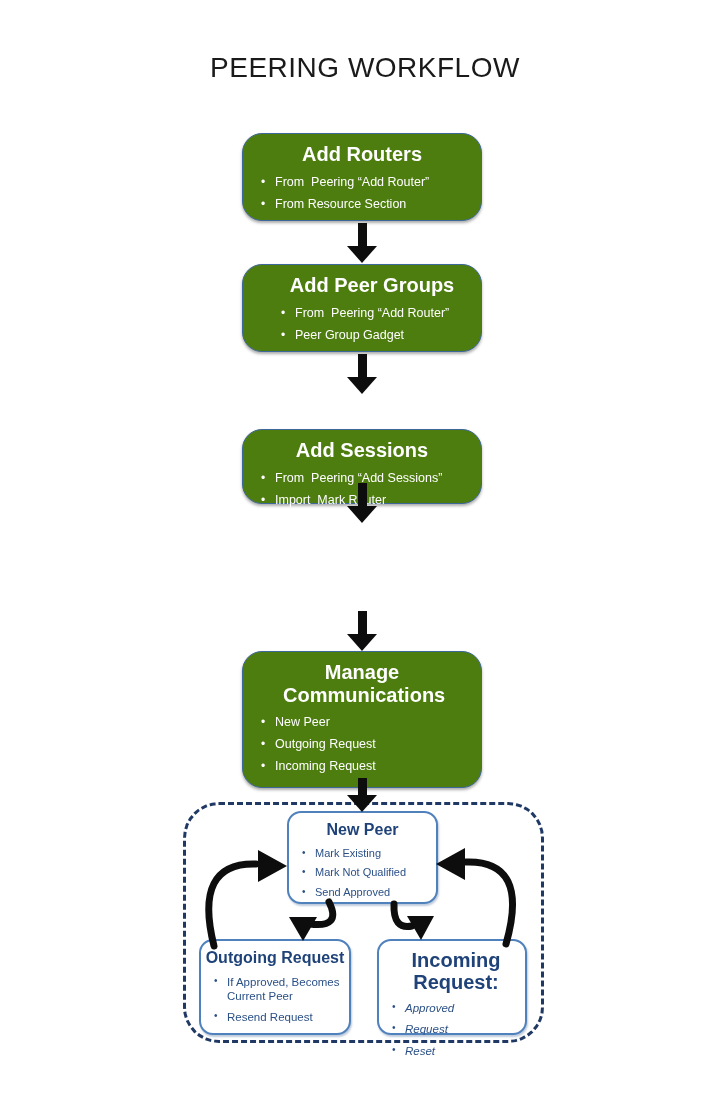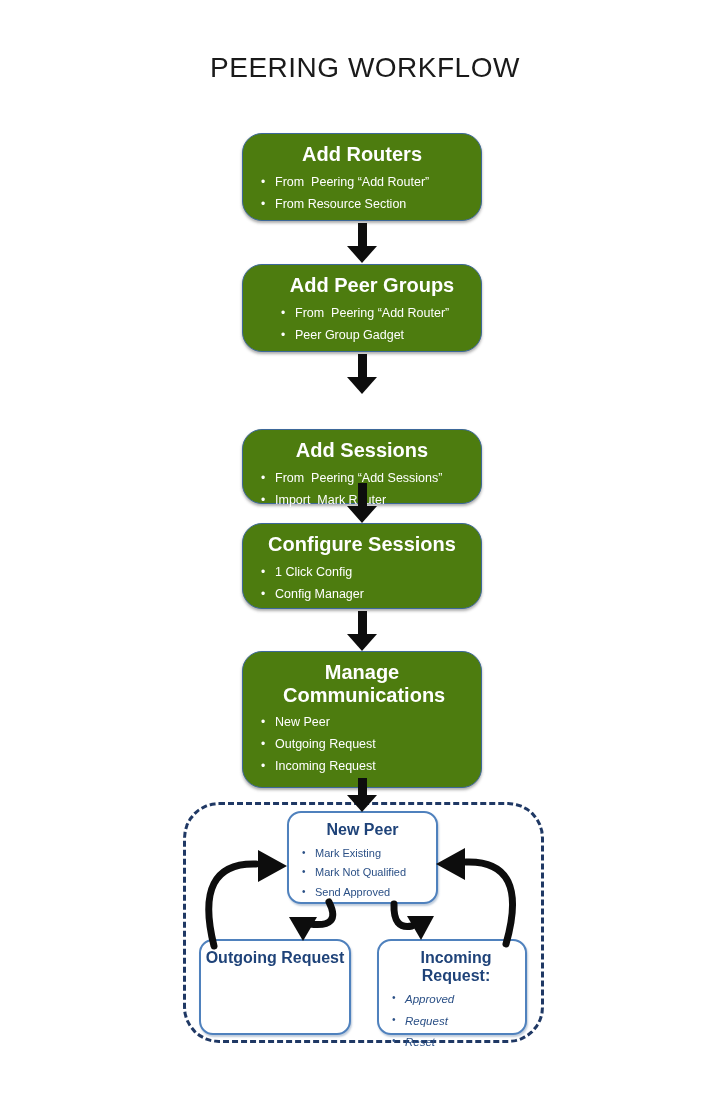--- a/index.html
+++ b/index.html
@@ -73,21 +73,21 @@
   .db-bullets li::before {
     content:"•"; position:absolute; left:0; top:0; font-size:10px; color:#2B5086;
   }
   .np { left:287px; top:811px; width:151px; height:93px; }
   .np .db-title { font-size:16px; }
   .np .db-bullets li { font-size:11px; margin-bottom:6px; }
   .og { left:199px; top:939px; width:152px; height:96px; }
   .og .db-title { font-size:16px; }
   .og .db-bullets li { font-size:11.5px; margin-bottom:7px; }
   .ic { left:377px; top:939px; width:150px; height:96px; }
-  .ic .db-title { font-size:16px;margin-left:8px; }
+  .ic .db-title { font-size:20px;margin-left:8px; }
   .ic .db-bullets li { font-size:11.5px; margin-bottom:7px;font-style:italic; }
   
   .overlay {
     position:absolute; left:0; top:0; width:720px; height:1113px;
     pointer-events:none; z-index:4;
   }
   .carrow { fill:none; stroke:#0D0D0D; stroke-width:7; stroke-linecap:round; }
   .chead { fill:#0D0D0D; stroke:none; }
 </style>
 </head>
@@ -129,27 +129,20 @@
       <li>From  Peering “Add Sessions”</li>
       <li>Import  Mark Router</li>
     </ul>
   </div>
 
   <div class="varrow a3">
     <div class="stem"></div>
     <div class="head"></div>
   </div>
 
-  <div class="flow-box box4">
-    <div class="fb-title">Configure Sessions</div>
-    <ul class="fb-bullets">
-      <li>1 Click Config</li>
-      <li>Config Manager</li>
-    </ul>
-  </div>
 
   <div class="varrow a4">
     <div class="stem"></div>
     <div class="head"></div>
   </div>
 
   <div class="flow-box box5">
     <div class="fb-title">Manage Communications</div>
     <ul class="fb-bullets">
       <li>New Peer</li>
@@ -169,20 +162,24 @@
     <div class="db-title">New Peer</div>
     <ul class="db-bullets">
       <li>Mark Existing</li>
       <li>Mark Not Qualified</li>
       <li>Send Approved</li>
     </ul>
   </div>
 
   <div class="detail-box og">
     <div class="db-title">Outgoing Request</div>
+    <ul class="db-bullets">
+      <li>If Approved, Becomes Current Peer</li>
+      <li>Resend Request</li>
+    </ul>
   </div>
 
   <div class="detail-box ic">
     <div class="db-title">Incoming Request:</div>
     <ul class="db-bullets">
       <li>Approved</li>
       <li>Request</li>
       <li>Reset</li>
     </ul>
   </div>

